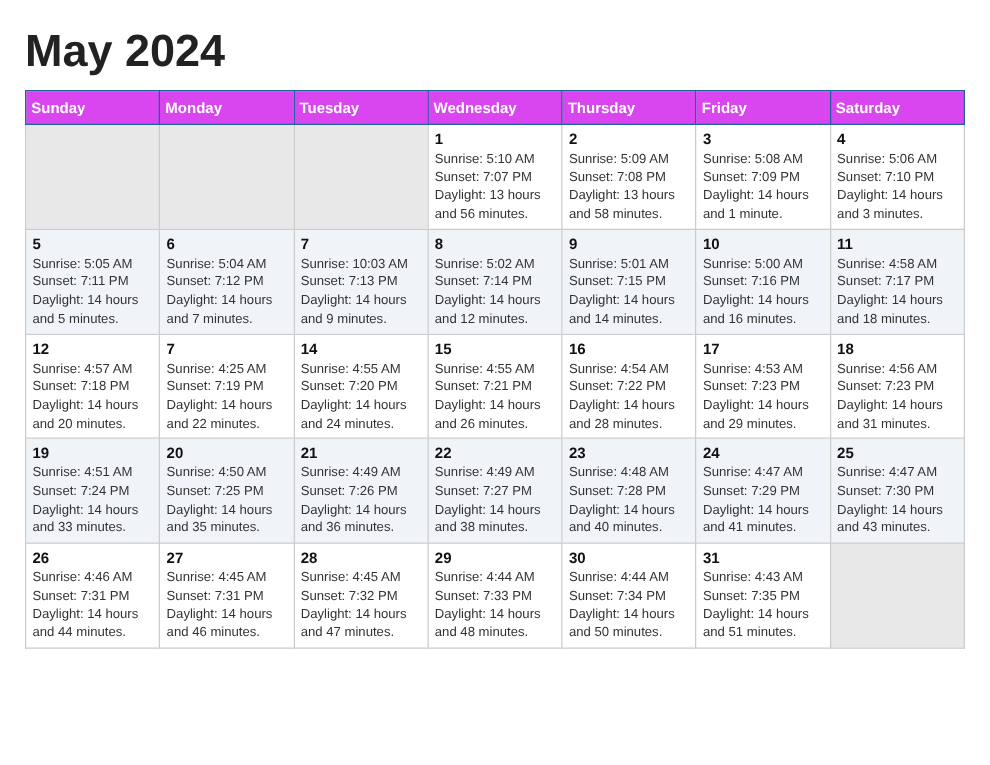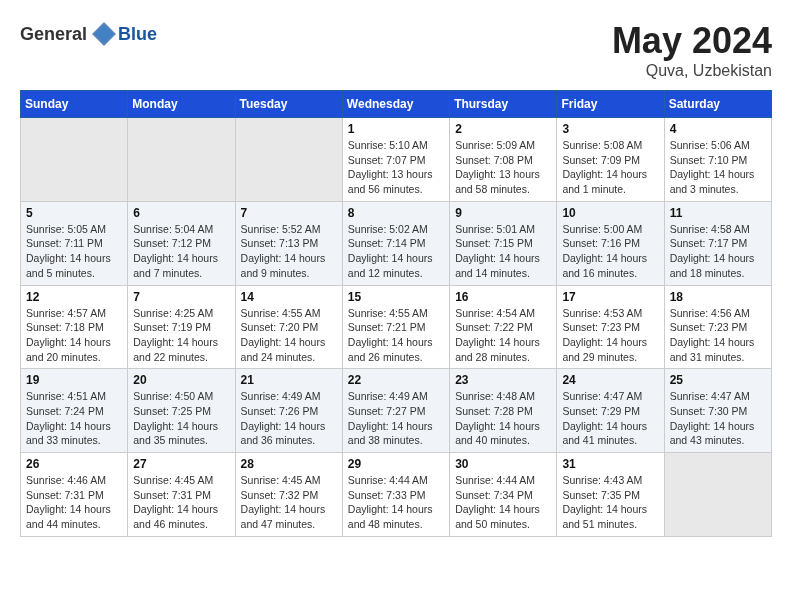--- a/index.html
+++ b/index.html
@@ -36,21 +36,21 @@
     .location-title {
       font-size: 16px;
       color: #444;
     }
     .calendar {
       width: 100%;
       border-collapse: collapse;
       font-size: 11px;
     }
     .calendar th {
-      background: #1d4ed8;
+      background: #d946ef;
       color: #fff;
       padding: 6px 4px;
       text-align: left;
       font-size: 12px;
       font-weight: bold;
       border: 1px solid #2060a0;
     }
     .calendar td {
       border: 1px solid #ccc;
       vertical-align: top;
@@ -77,31 +77,22 @@
       background: #e8e8e8 !important;
     }
     .calendar tr:nth-child(even) td.empty-cell {
       background: #dde2e8 !important;
     }
   </style>
 </head>
 <body>
 
 <div class="header">
-  <div class="logo">
-    <span style="font-size:18px;font-weight:bold;color:#333;">General</span>
-    <svg class="logo-icon" viewBox="0 0 28 28">
-      <path d="M14 2 L26 14 L14 26 L2 14 Z" fill="#1a56a0" opacity="0.7"></path>
-      <path d="M14 4 L24 14 L14 24 L4 14 Z" fill="#2878c8" opacity="0.5"></path>
-    </svg>
-    <span style="font-size:18px;font-weight:bold;color:#1a56a0;">Blue</span>
-  </div>
   <div class="title-block">
     <div class="month-title">May 2024</div>
-    <div class="location-title">Quva, Uzbekistan</div>
   </div>
 </div>
 
 <table class="calendar">
   <thead>
     <tr>
     <th>Sunday</th>
         <th>Monday</th>
         <th>Tuesday</th>
         <th>Wednesday</th>
@@ -161,21 +152,21 @@
           <div class="day-number">6</div>
           <div class="day-info">
             <div>Sunrise: 5:04 AM</div>
             <div>Sunset: 7:12 PM</div>
             <div>Daylight: 14 hours and 7 minutes.</div>
           </div>
         </td>
         <td>
           <div class="day-number">7</div>
           <div class="day-info">
-            <div>Sunrise: 5:52 AM</div>
+            <div>Sunrise: 10:03 AM</div>
             <div>Sunset: 7:13 PM</div>
             <div>Daylight: 14 hours and 9 minutes.</div>
           </div>
         </td>
         <td>
           <div class="day-number">8</div>
           <div class="day-info">
             <div>Sunrise: 5:02 AM</div>
             <div>Sunset: 7:14 PM</div>
             <div>Daylight: 14 hours and 12 minutes.</div>

